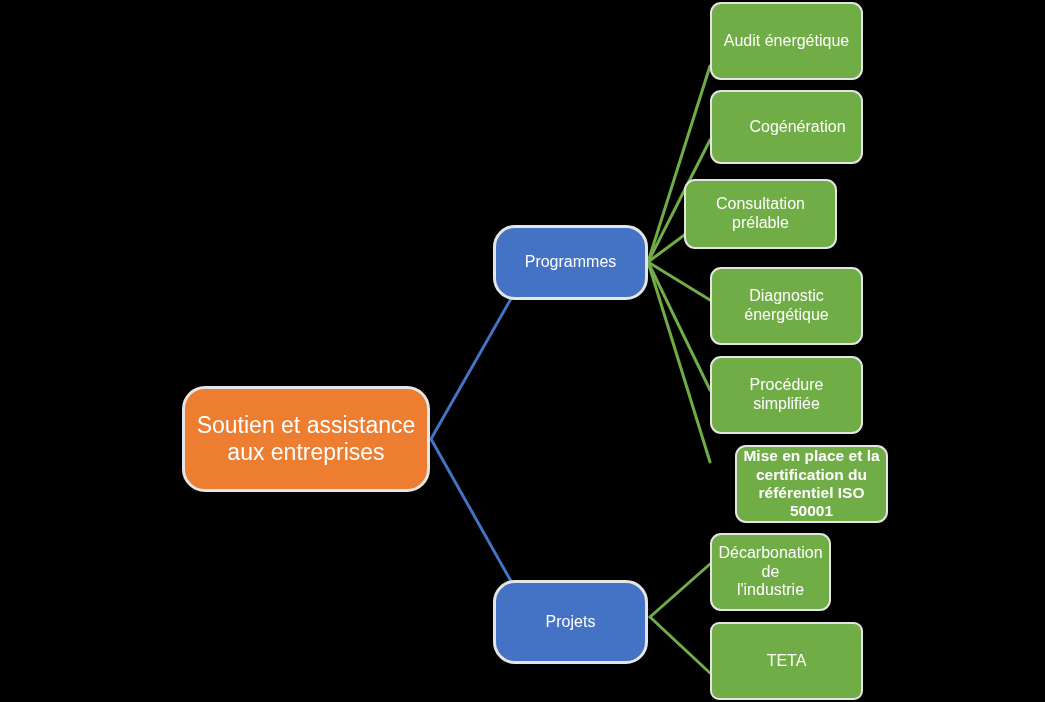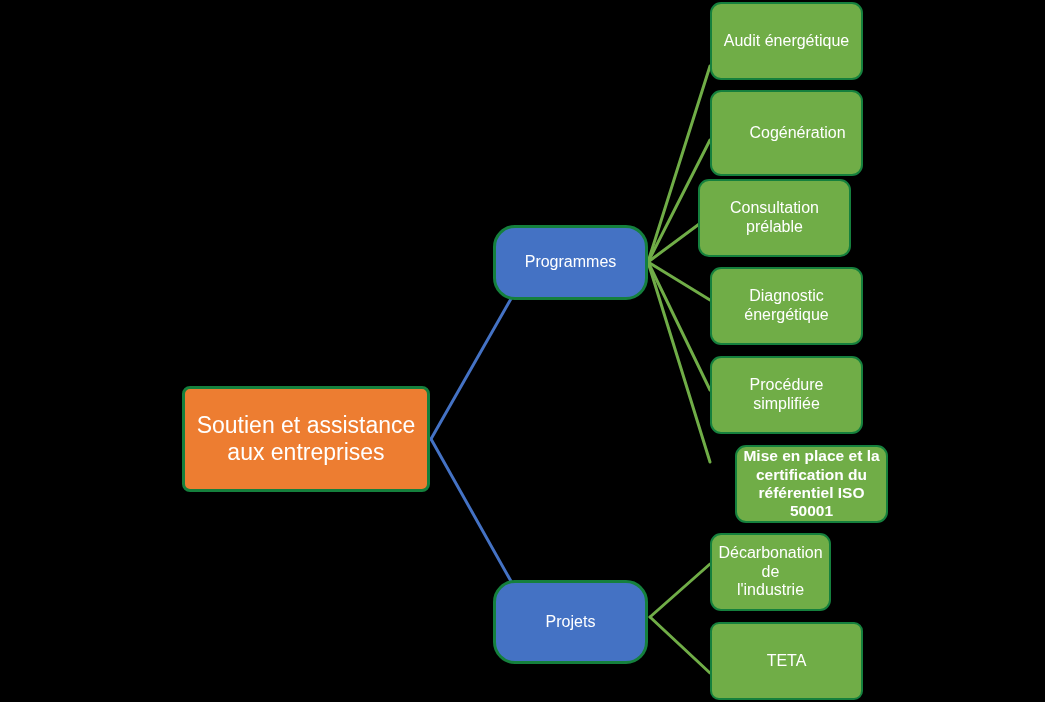--- a/index.html
+++ b/index.html
@@ -25,29 +25,29 @@
   }
   .node {
     position: absolute;
     box-sizing: border-box;
     display: flex;
     align-items: center;
     justify-content: center;
     text-align: center;
     color: #ffffff;
     border-radius: 9px;
-    border: 2px solid #15803d;
+    border: 2px solid #e5e5e5;
     line-height: 1.18;
     z-index: 5;
     padding: 2px 6px;
   }
   .node-root {
     background: #ED7D31;
     font-size: 23px;
-    border-radius: 8px;
+    border-radius: 23px;
     border-width: 3px;
   }
   .node-branch {
     background: #4472C4;
     font-size: 16px;
     border-radius: 22px;
     border-width: 3px;
   }
   .node-leaf {
     background: #70AD47;
@@ -90,24 +90,24 @@
   <div class="node node-branch" id="node-branch-0" style="left: 493px; top: 225px; width: 155px; height: 75px;">
     <span class="node-label">Programmes</span>
   </div>
   <div class="node node-branch" id="node-branch-1" style="left: 493px; top: 580px; width: 155px; height: 84px;">
     <span class="node-label">Projets</span>
   </div>
 
   <div class="node node-leaf" id="node-leaf-0" style="left: 710px; top: 2px; width: 153px; height: 78px;">
     <span class="node-label">Audit énergétique</span>
   </div>
-  <div class="node node-leaf" id="node-leaf-1" style="left: 710px; top: 90px; width: 153px; height: 86px; padding-left: 28px;">
+  <div class="node node-leaf" id="node-leaf-1" style="left: 710px; top: 90px; width: 153px; height: 74px; padding-left: 28px;">
     <span class="node-label">Cogénération</span>
   </div>
-  <div class="node node-leaf" id="node-leaf-2" style="left: 698px; top: 179px; width: 153px; height: 78px;">
+  <div class="node node-leaf" id="node-leaf-2" style="left: 684px; top: 179px; width: 153px; height: 70px;">
     <span class="node-label">Consultation prélable</span>
   </div>
   <div class="node node-leaf" id="node-leaf-3" style="left: 710px; top: 267px; width: 153px; height: 78px;">
     <span class="node-label">Diagnostic
 énergétique</span>
   </div>
   <div class="node node-leaf" id="node-leaf-4" style="left: 710px; top: 356px; width: 153px; height: 78px;">
     <span class="node-label">Procédure simplifiée</span>
   </div>
   <div class="node node-leaf bold" id="node-leaf-5" style="left: 710px; top: 445px; width: 153px; height: 78px;">

